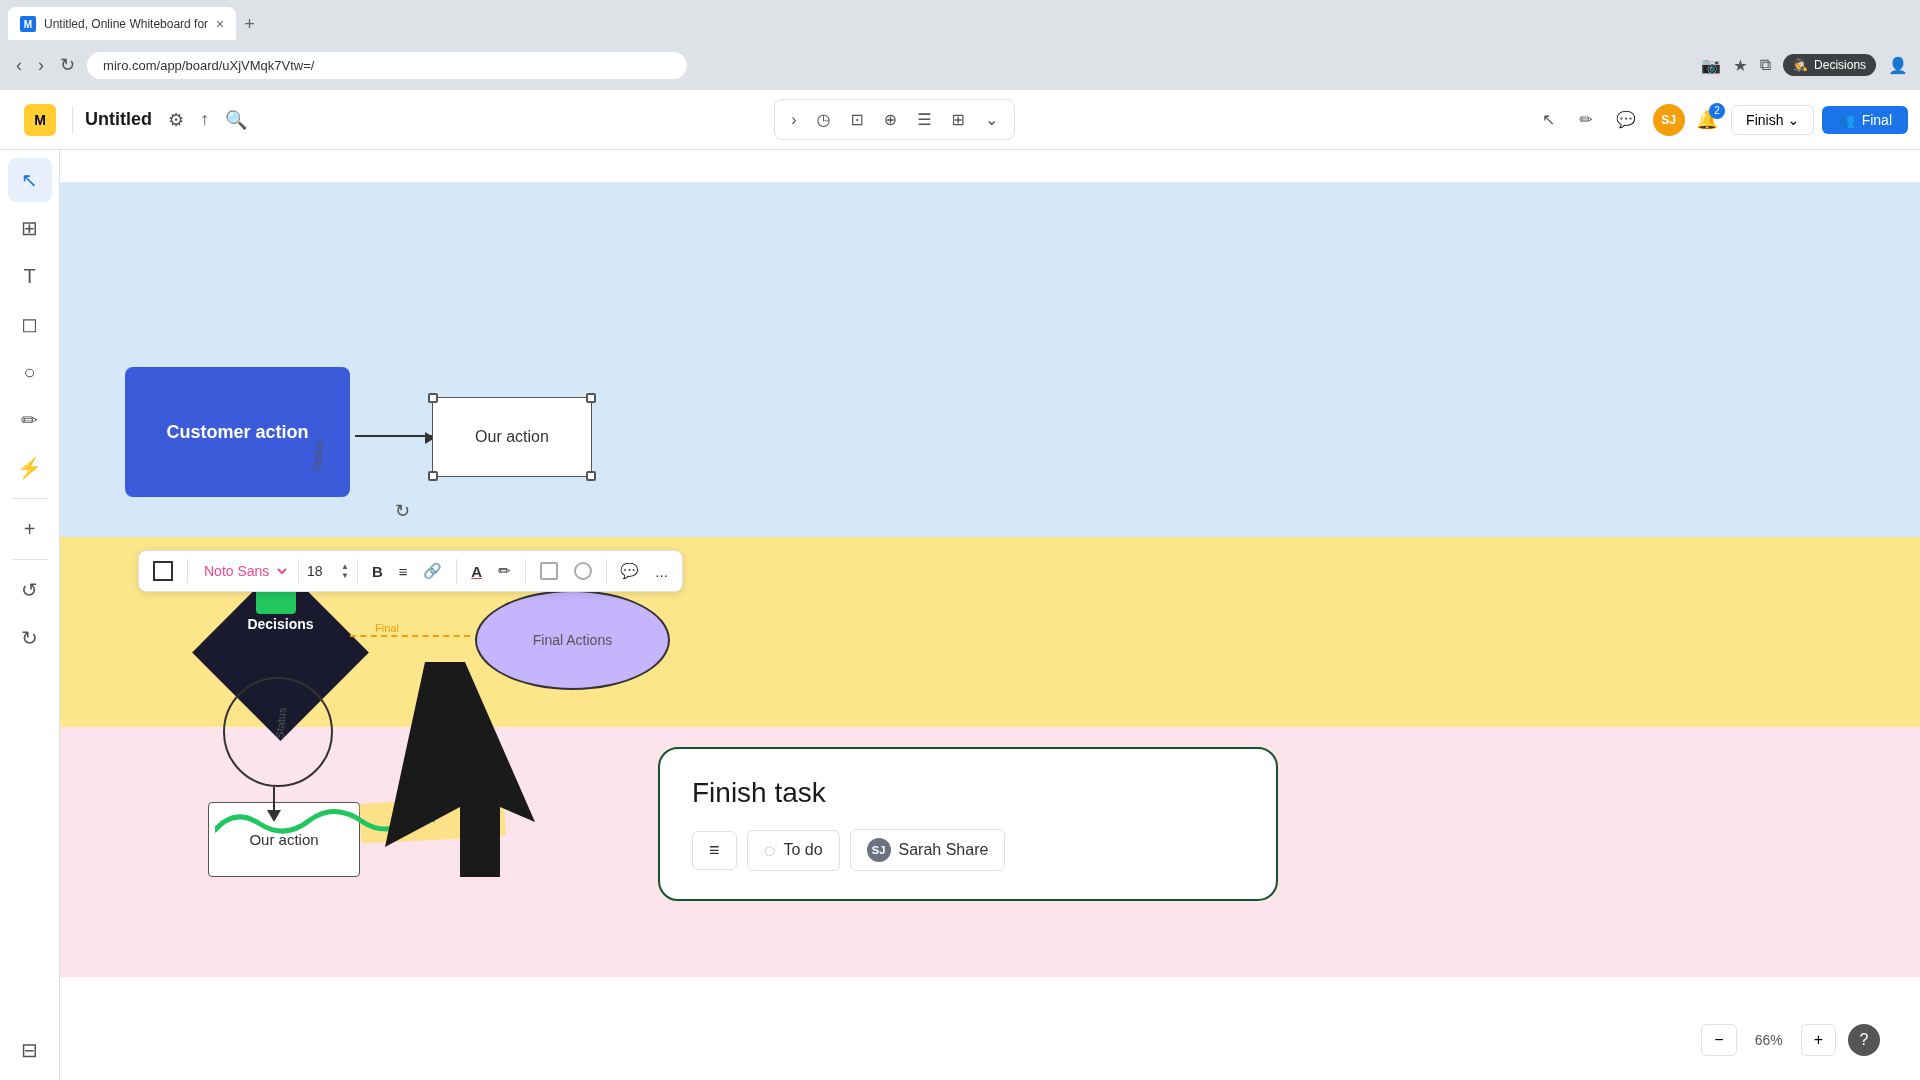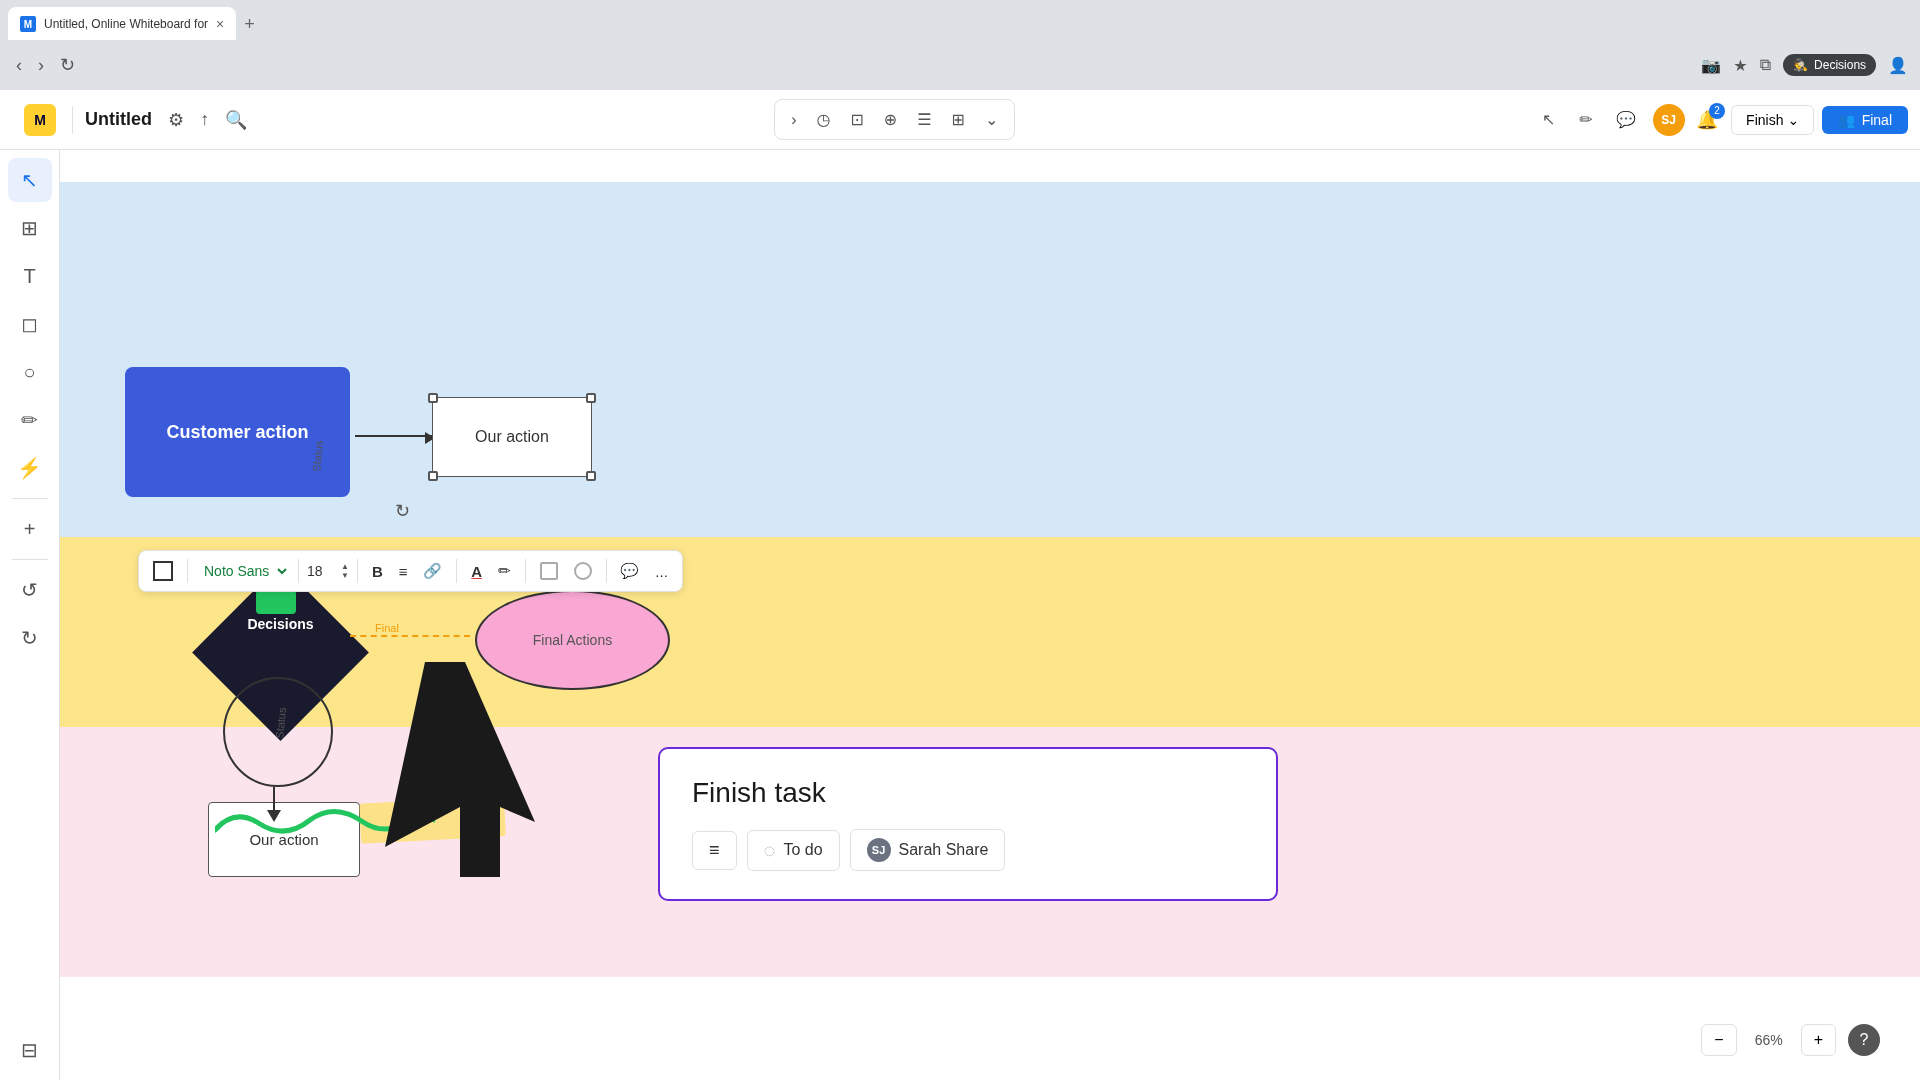--- a/index.html
+++ b/index.html
@@ -418,21 +418,21 @@
       font-size: 15px;
       color: #333;
       display: flex;
       align-items: center;
     }
     .format-divider { width: 1px; height: 24px; background: #e0e0e0; margin: 0 4px; }
     .font-selector {
       border: none;
       background: none;
       font-size: 14px;
-      color: #15803d;
+      color: #ec4899;
       cursor: pointer;
       padding: 2px 4px;
     }
     .font-size-input {
       width: 30px;
       border: none;
       font-size: 14px;
       color: #333;
     }
     .font-size-arrows {
@@ -503,21 +503,21 @@
       position: absolute;
       top: 408px;
       left: 415px;
       width: 195px;
       height: 100px;
       border: 2px solid #333;
       border-radius: 50%;
       display: flex;
       align-items: center;
       justify-content: center;
-      background: #f9a8d4;
+      background: #c4b5fd;
       z-index: 10;
     }
     .final-actions-text { font-size: 14px; color: #555; }
 
     
     .our-action-box-bottom {
       position: absolute;
       top: 620px;
       left: 148px;
       width: 152px;
@@ -609,22 +609,22 @@
       z-index: 14;
     }
 
     
     .finish-task-card {
       position: absolute;
       top: 565px;
       left: 598px;
       width: 620px;
       background: white;
-      border: 2px solid #6d28d9;
-      border-radius: 10px;
+      border: 2px solid #14532d;
+      border-radius: 20px;
       padding: 28px 32px 28px 32px;
       z-index: 20;
     }
     .finish-task-title {
       font-size: 28px;
       font-weight: 500;
       color: #1a1a1a;
       margin-bottom: 20px;
     }
     .finish-task-actions {
@@ -693,20 +693,23 @@
       <div class="tab-favicon">M</div>
       <span class="tab-title">Untitled, Online Whiteboard for</span>
       <span class="tab-close">×</span>
     </div>
     <button class="new-tab-btn">+</button>
   </div>
   <div class="address-bar">
     <button class="nav-btn">‹</button>
     <button class="nav-btn">›</button>
     <button class="nav-btn">↻</button>
+    <div class="url-bar">
+      <span class="url-text">miro.com/app/board/uXjVMqk7Vtw=/</span>
+    </div>
     <div class="browser-actions">
       <button class="browser-action-btn">📷</button>
       <button class="browser-action-btn">★</button>
       <button class="browser-action-btn">⧉</button>
       <div class="incognito-badge">
         <span>🕵</span>
         <span>Decisions</span>
       </div>
       <button class="browser-action-btn">👤</button>
     </div>

